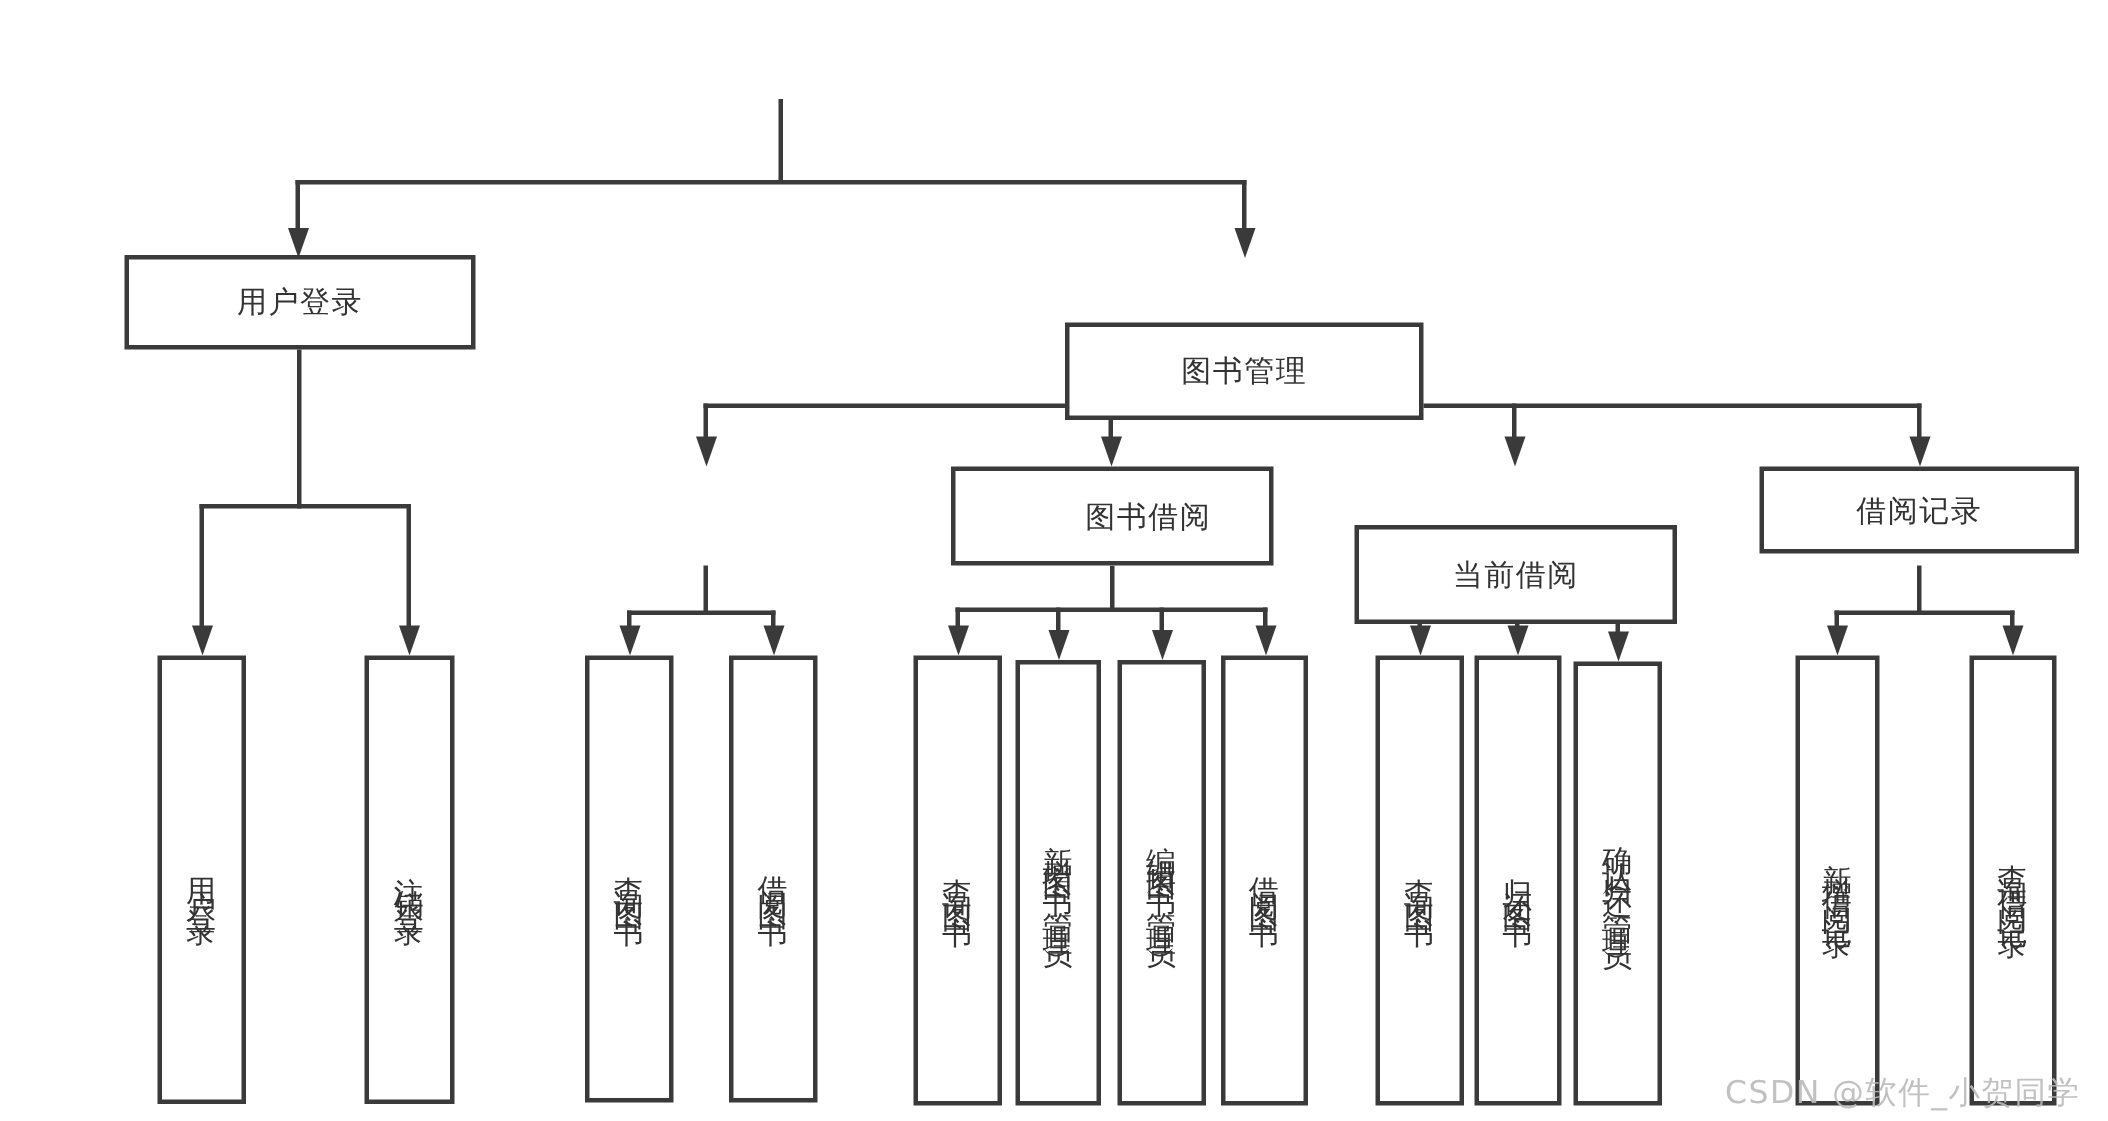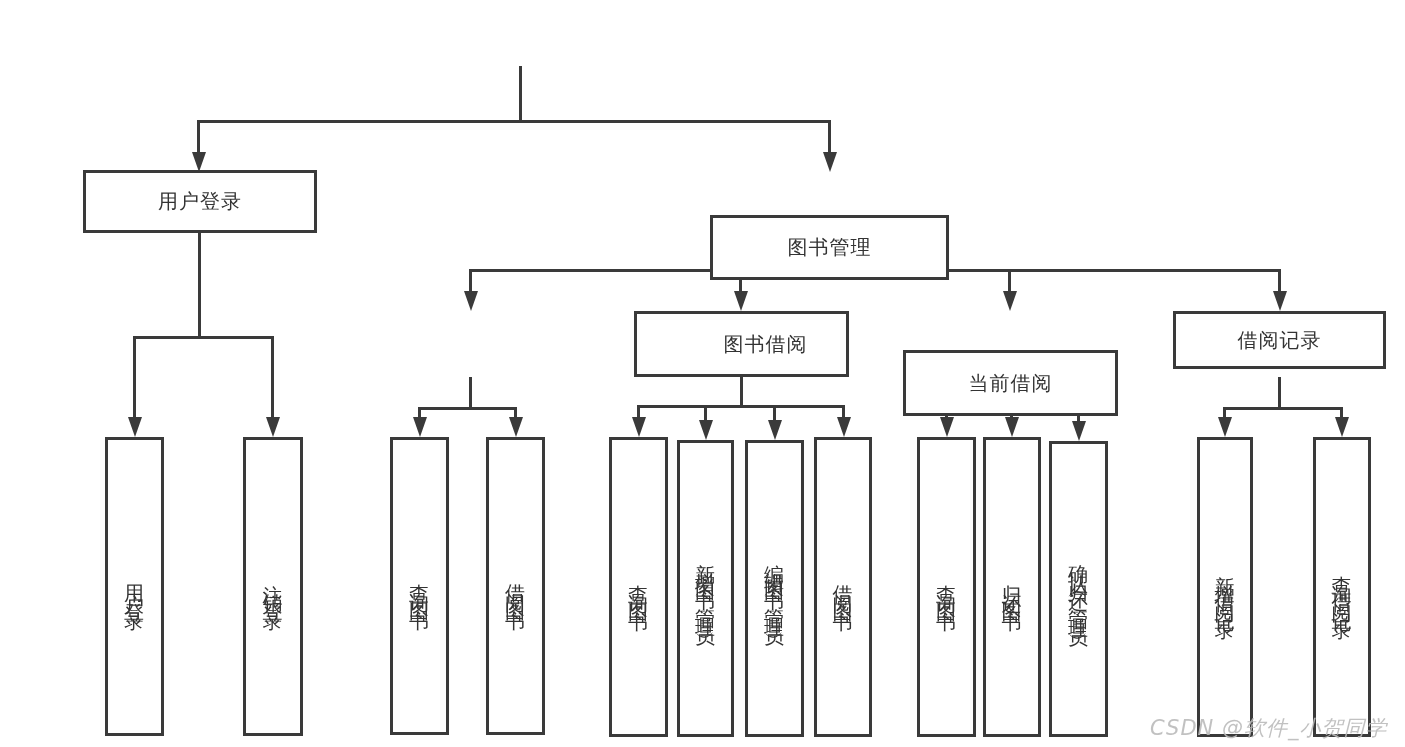--- a/index.html
+++ b/index.html
@@ -54,21 +54,20 @@
   }
   .watermark {
     position: absolute;
     left: 1150px;
     top: 714px;
     font-size: 21px;
     color: rgba(186, 186, 186, 0.9);
     letter-spacing: 1px;
     white-space: nowrap;
     z-index: 20;
-    font-style: italic;
   }
 </style>
 </head>
 <body>
 
 <div class="canvas">
 
   <div id="connectors">
       <div class="vline" style="left: 519px; top: 66px; height: 56px;"></div>
       <div class="vline" style="left: 197px; top: 120px; height: 40px;"></div>

